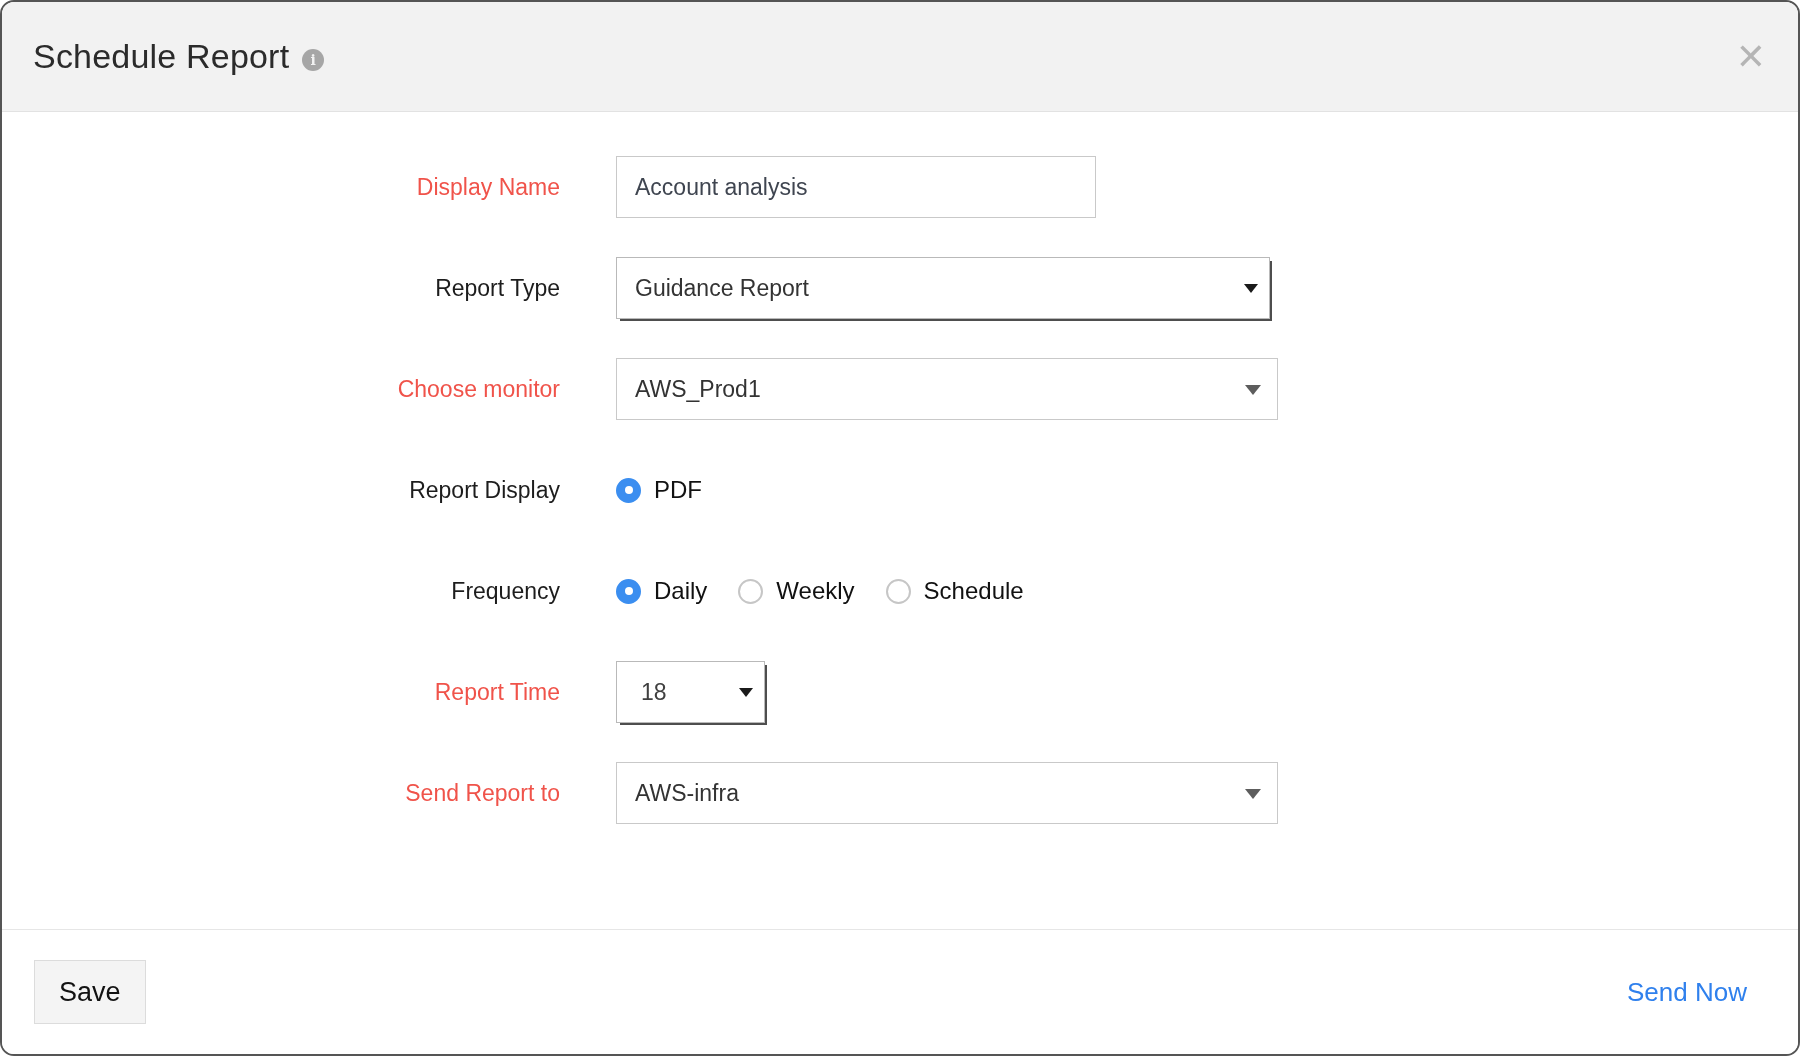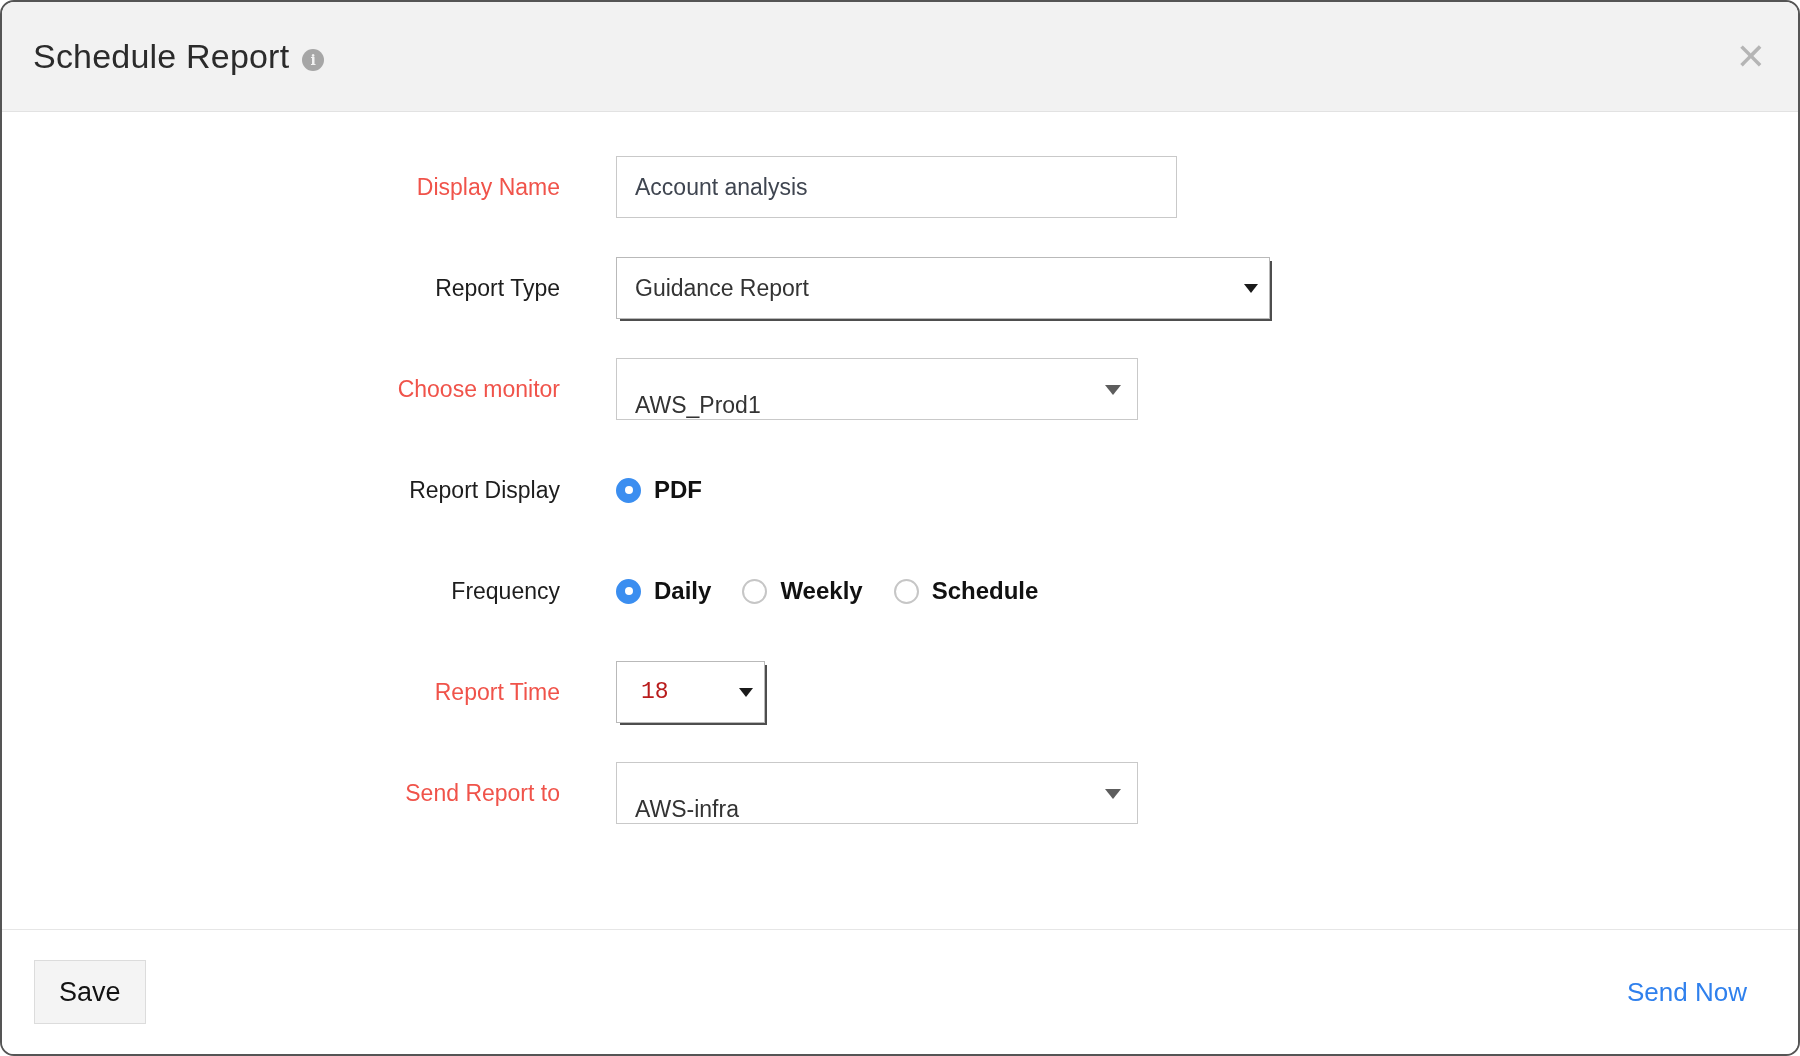--- a/index.html
+++ b/index.html
@@ -66,21 +66,21 @@
     flex: 0 0 558px;
     text-align: right;
     font-size: 23px;
     color: #1d1d1d;
   }
   .form-label.required { color: #f0534a; }
   .form-control { margin-left: 56px; display: flex; align-items: center; }
 
   
   .text-input {
-    width: 561px; height: 62px;
+    width: 480px; height: 62px;
     border: 1px solid #c9c9c9;
     background: #fff;
     font-size: 23px;
     color: #3f4550;
     padding: 0 18px;
     font-family: "Liberation Sans", "DejaVu Sans", sans-serif;
     outline: none;
   }
 
   
@@ -94,58 +94,58 @@
     align-items: center;
     cursor: pointer;
   }
   .native-select.wide { width: 654px; }
   .native-select.small { width: 149px; }
   .native-select .value {
     font-size: 23px;
     color: #333;
     padding-left: 18px;
   }
-  .native-select.small .value { color: #b91c1c; padding-left: 24px; font-family: Liberation Mono, monospace; }
+  .native-select.small .value { color: #404040; padding-left: 24px; }
   .native-select .native-arrow {
     position: absolute;
     right: 11px; top: 50%;
     margin-top: -4px;
     width: 0; height: 0;
     border-left: 7px solid transparent;
     border-right: 7px solid transparent;
     border-top: 9px solid #1a1a1a;
   }
 
   
   .dropdown {
     position: relative;
-    width: 522px; height: 62px;
+    width: 662px; height: 62px;
     background: #fff;
     border: 1px solid #c9c9c9;
     display: flex;
-    align-items: flex-end;
+    align-items: center;
     cursor: pointer;
   }
   .dropdown .value {
     font-size: 23px;
     color: #333;
     padding-left: 18px;
   }
   .dropdown .caret {
     position: absolute;
     right: 16px; top: 50%;
     margin-top: -4px;
     width: 0; height: 0;
     border-left: 8px solid transparent;
     border-right: 8px solid transparent;
     border-top: 10px solid #5d5d5d;
   }
 
   
-  .radio-group { display: flex; align-items: center; font-weight: bold; }
+  .radio-group { display: flex; align-items: center; }
   .radio-item { display: flex; align-items: center; margin-right: 31px; cursor: pointer; }
   .radio-item:last-child { margin-right: 0; }
   .radio {
     width: 25px; height: 25px;
     border-radius: 50%;
     background: #fff;
     border: 2px solid #c6c6c6;
     position: relative;
   }
   .radio.on {

